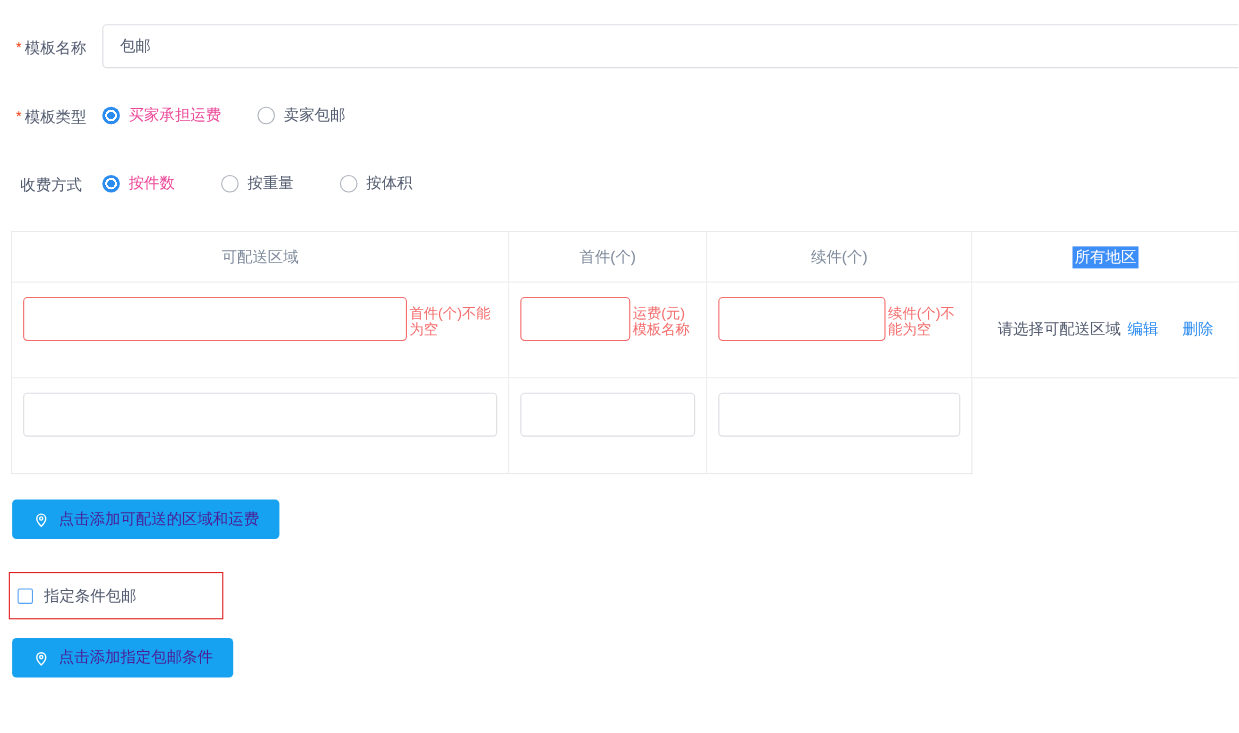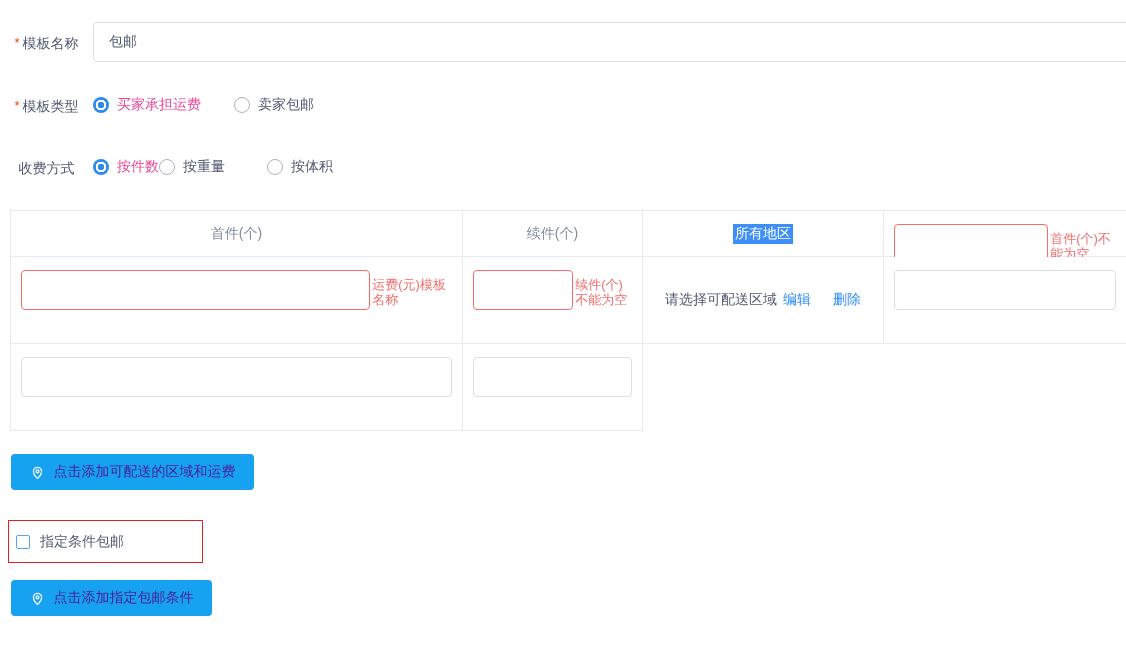--- a/index.html
+++ b/index.html
@@ -77,36 +77,37 @@
       <span class="rlabel">买家承担运费</span>
     </div>
     <div class="radio-opt">
       <span class="radio"></span>
       <span class="rlabel">卖家包邮</span>
     </div>
   </div>
 
   <div class="flabel" style="top:160px;"><span>收费方式</span></div>
   <div class="radio-row" style="top:157px;">
-    <div class="radio-opt sel" style="">
+    <div class="radio-opt sel" style="margin-right:42px;">
       <span class="radio on"></span>
       <span class="rlabel">按件数</span>
     </div>
     <div class="radio-opt" style="margin-right:42px;">
       <span class="radio"></span>
       <span class="rlabel">按重量</span>
     </div>
     <div class="radio-opt">
       <span class="radio"></span>
       <span class="rlabel">按体积</span>
     </div>
   </div>
 
   <div class="tbl">
 
+    <div class="cell hcell">可配送区域</div>
     <div class="cell hcell">首件(个)</div>
     <div class="cell hcell">续件(个)</div>
 
     <div class="cell">
       <span class="area-sel">所有地区</span>
     </div>
     <div class="cell inputcell">
       <input class="tinput err" type="text" style="">
       <div class="err-msg">首件(个)不能为空</div>
     </div>

